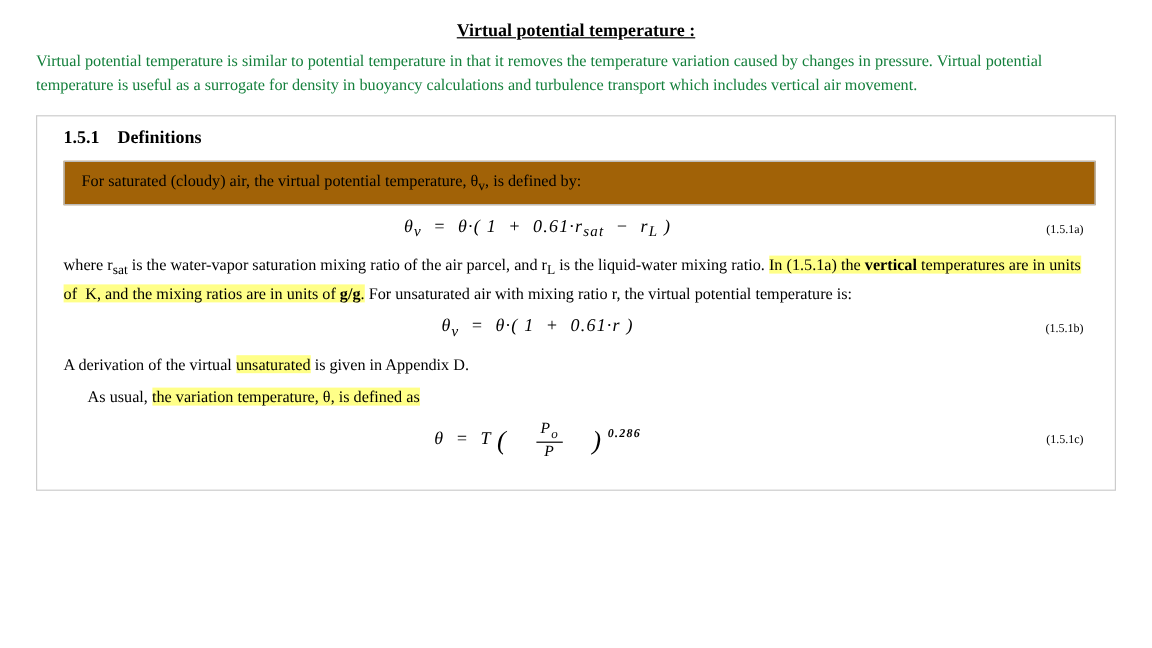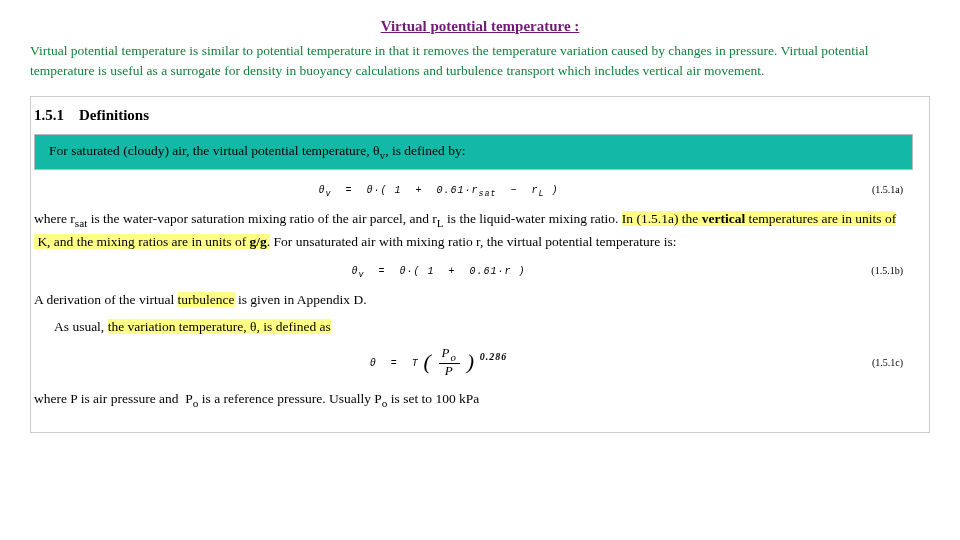--- a/index.html
+++ b/index.html
@@ -9,42 +9,42 @@
       font-size: 14px;
       color: #000;
       width: 960px;
       min-height: 540px;
       padding: 18px 30px 18px 30px;
     }
     .title-line {
       text-align: center;
       font-weight: bold;
       text-decoration: underline;
-      color: #701a75;
+      color: #000000;
       margin-bottom: 6px;
       font-size: 15px;
     }
     .intro-text {
       font-size: 13.5px;
       line-height: 1.5;
       margin-bottom: 14px;
       color: #15803d;
     }
     .section-box {
       border: 1px solid #ccc;
-      padding: 10px 16px 14px 3px;
+      padding: 10px 16px 14px 22px;
       background: #fff;
     }
     .section-header {
       font-size: 15px;
       font-weight: bold;
       margin-bottom: 10px;
     }
     .highlight-box {
-      background: #14b8a6;
+      background: #a16207;
       border: 1px solid #bbb;
       padding: 6px 14px;
       margin: 8px 0 10px 0;
       font-size: 13.5px;
       line-height: 1.5;
     }
     .equation-row {
       display: flex;
       align-items: center;
       justify-content: space-between;
@@ -72,38 +72,37 @@
     .highlight-inline {
       background: #ffff88;
     }
     .eq-fraction {
       display: inline-flex;
       flex-direction: column;
       align-items: center;
       vertical-align: middle;
       font-size: 13px;
       line-height: 1.1;
-      margin: 0 2px;
+      margin: 0 20px;
     }
     .eq-fraction .numerator {
       border-bottom: 1px solid #000;
       padding: 0 3px;
       font-style: italic;
     }
     .eq-fraction .denominator {
       padding: 0 3px;
       font-style: italic;
     }
     .eq-large {
       font-size: 22px;
       vertical-align: middle;
     }
     .eq-main {
-      font-size: 10px;
-      font-family: Liberation Mono, monospace;
+      font-size: 15px;
     }
   </style>
 </head>
 <body>
 
 <div>
 
   <div class="title-line">Virtual potential temperature :</div>
 
   <div class="intro-text">Virtual potential temperature is similar to potential temperature in that it removes the temperature variation caused by changes in pressure. Virtual potential temperature is useful as a surrogate for density in buoyancy calculations and turbulence transport which includes vertical air movement.</div>
@@ -132,39 +131,36 @@
     </div>
 
     <div class="equation-row">
       <div class="equation-center">
         <span class="eq-main">θ<sub>v</sub> &nbsp;=&nbsp; θ·( 1 &nbsp;+&nbsp; 0.61·r )</span>
       </div>
       <div class="equation-label">(1.5.1b)</div>
     </div>
 
     <div class="body-text">
-      A derivation of the virtual <span class="highlight-inline">turbulence</span> is given in Appendix D.
+      A derivation of the virtual <span class="highlight-inline">unsaturated</span> is given in Appendix D.
     </div>
 
     <div class="body-text" style="margin-left:20px;">
       As usual, <span class="highlight-inline">the variation temperature, θ, is defined as</span>
     </div>
 
     <div class="equation-row">
       <div class="equation-center">
         <span class="eq-main">θ &nbsp;=&nbsp; T</span>
         <span class="eq-large">(</span>
         <span class="eq-fraction">
           <span class="numerator">P<sub>o</sub></span>
           <span class="denominator">P</span>
         </span>
         <span class="eq-large">)</span>
         <sup style="font-size:10px; font-style:italic;font-weight:bold;">0.286</sup>
       </div>
       <div class="equation-label">(1.5.1c)</div>
     </div>
 
-    <div class="body-text">
-      where P is air pressure and &nbsp;P<sub>o</sub> is a reference pressure. Usually P<sub>o</sub> is set to 100 kPa
-    </div>
 
   </div>
 </div>
 
 </body></html>

